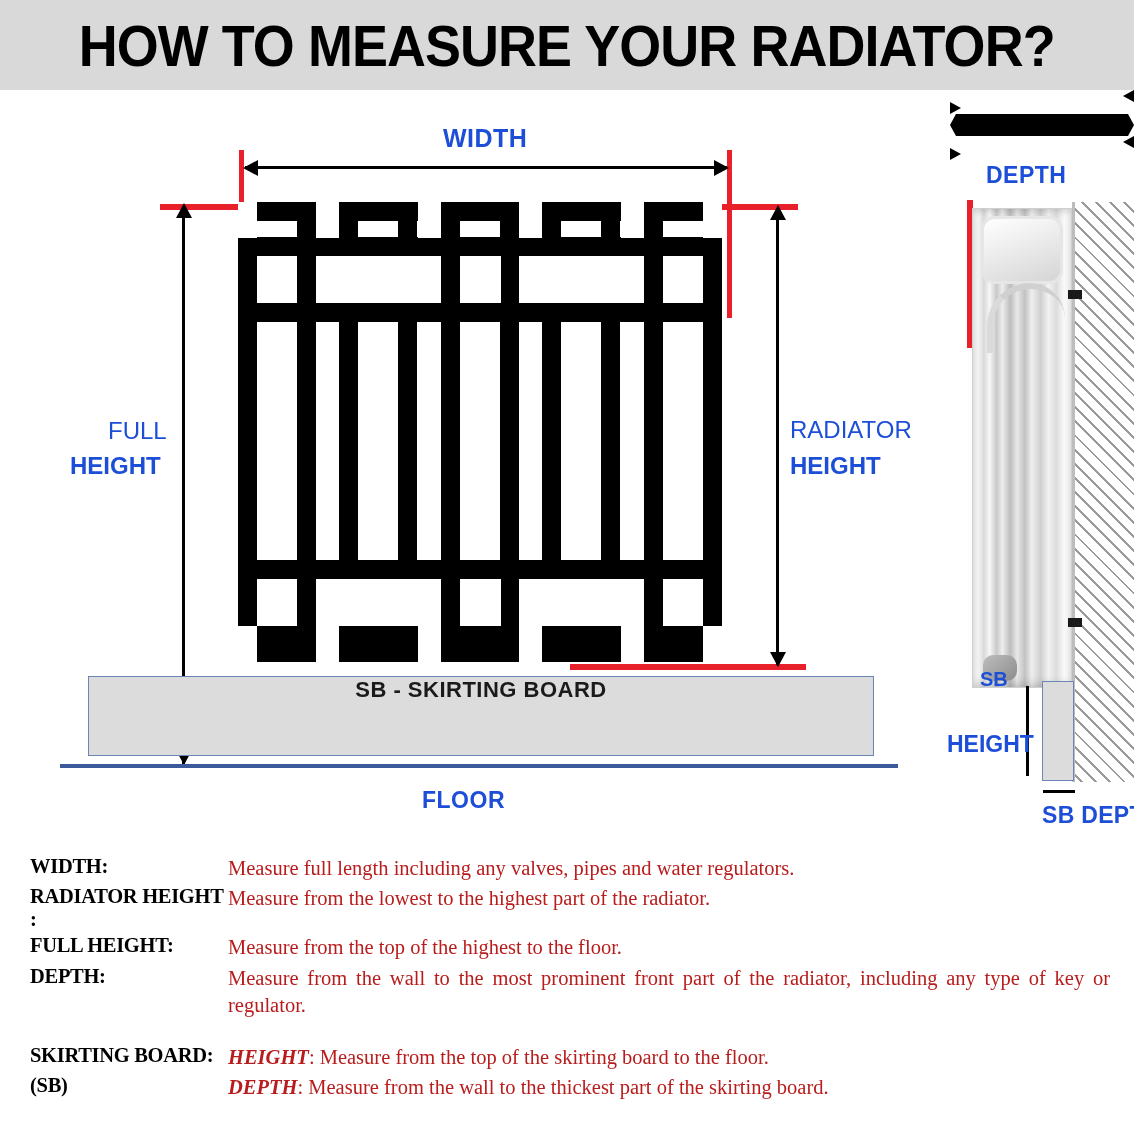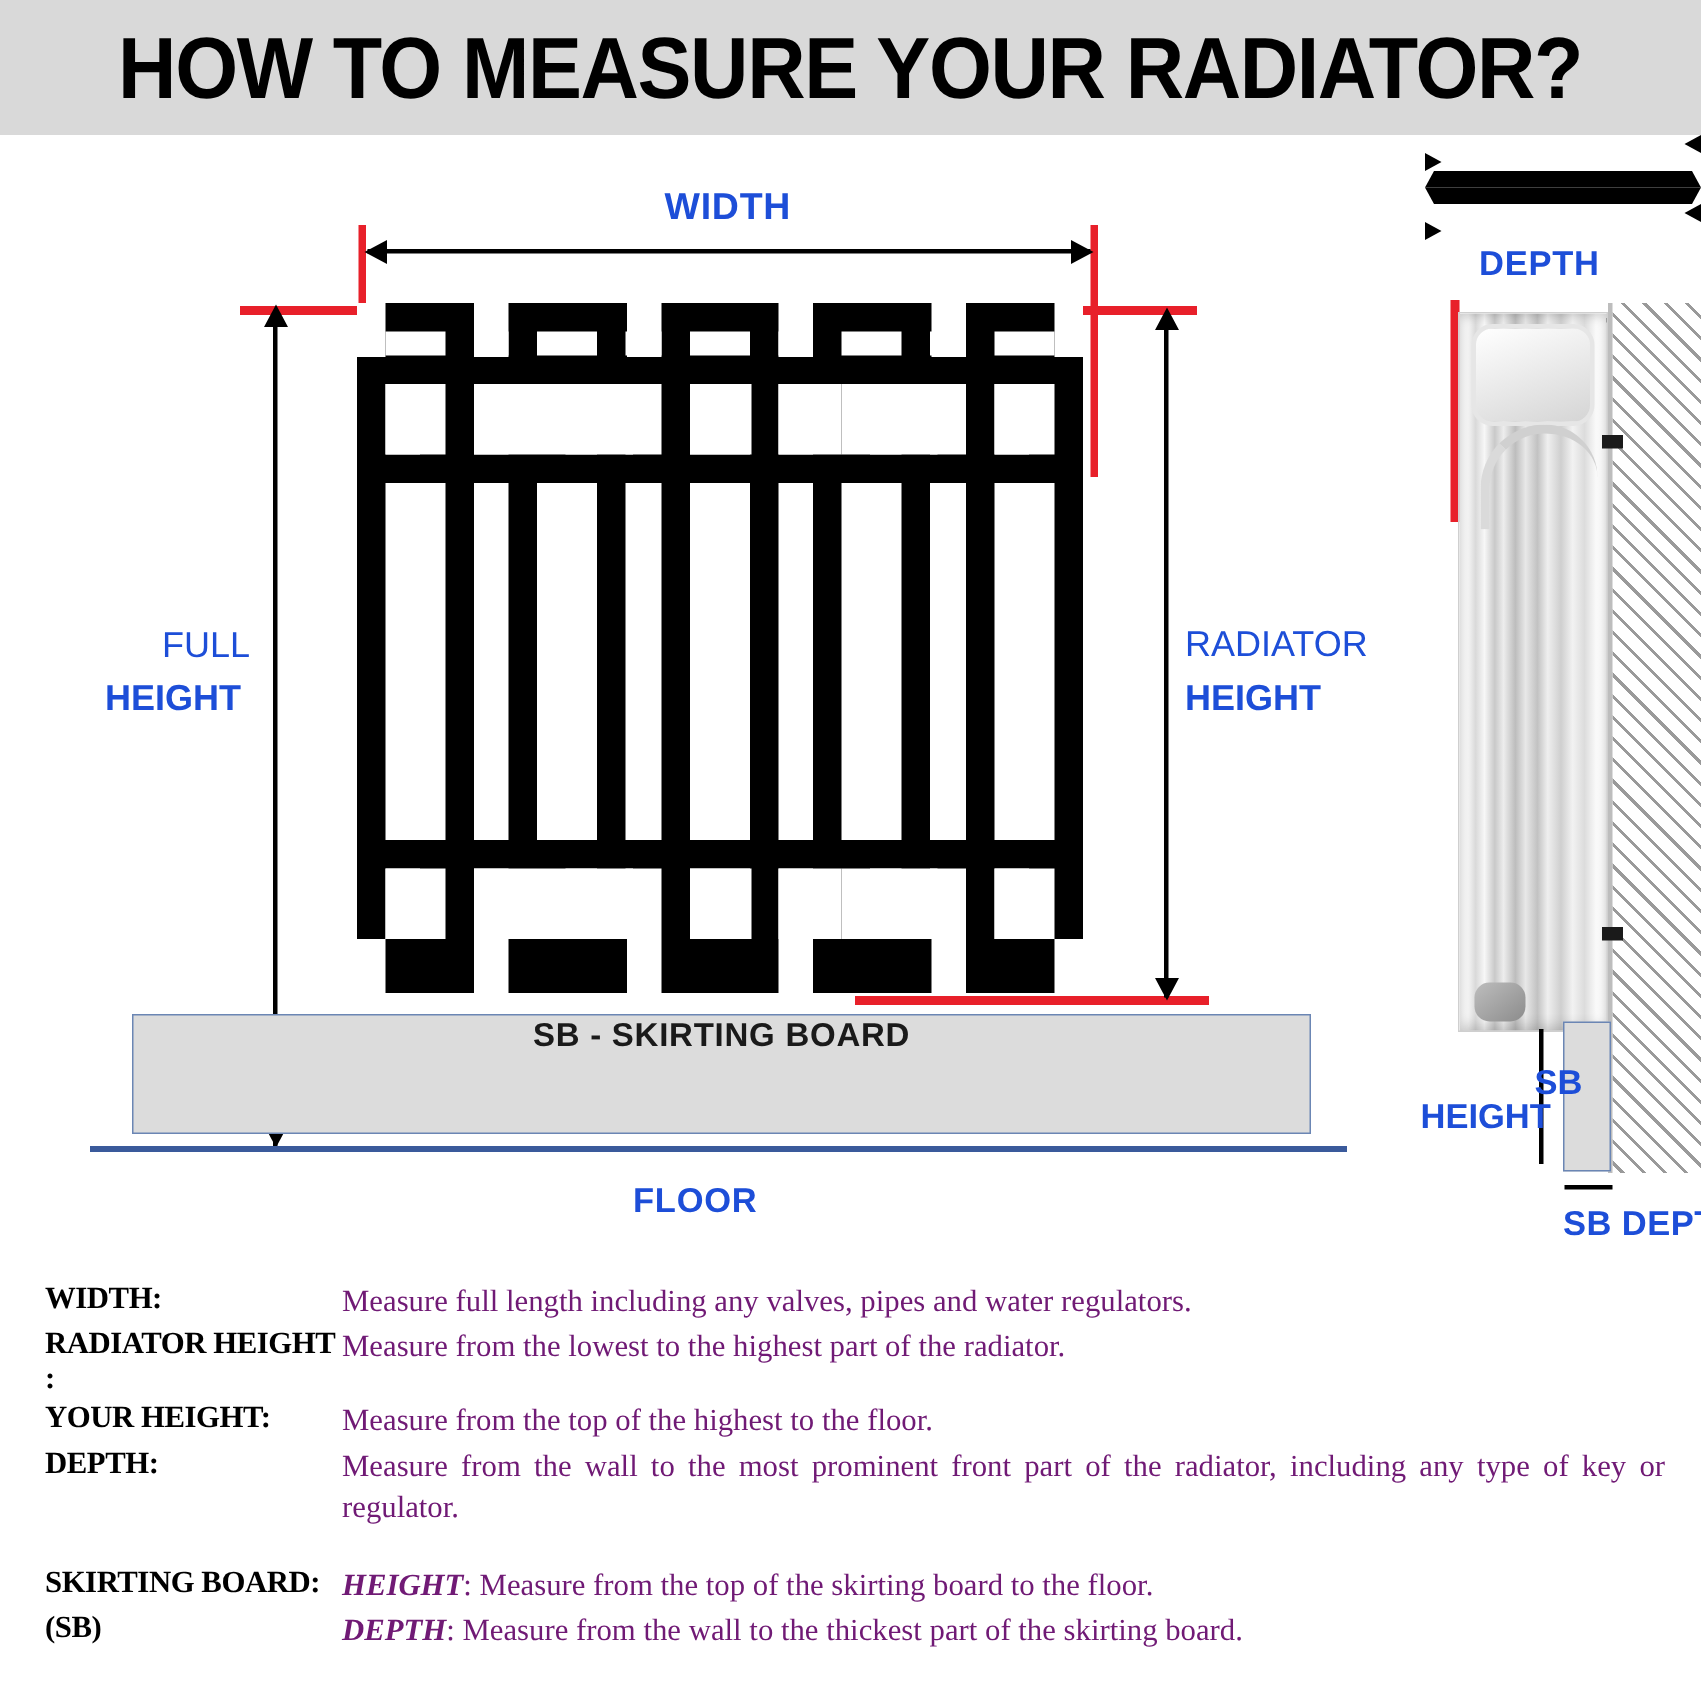--- a/index.html
+++ b/index.html
@@ -117,21 +117,21 @@
   .ah-dn-s{border-left:6px solid transparent;border-right:6px solid transparent;border-top:11px solid #000;}
   .ah-lt-s{border-top:6px solid transparent;border-bottom:6px solid transparent;border-right:11px solid #000;}
   .ah-rt-s{border-top:6px solid transparent;border-bottom:6px solid transparent;border-left:11px solid #000;}
 
   
   .notes{position:absolute;left:0;top:855px;width:1134px;height:279px;
          font-family:Liberation Serif, serif;}
   .nrow{display:flex;align-items:flex-start;margin-bottom:3px;}
   .nterm{width:228px;flex:0 0 228px;font-weight:bold;font-size:20.5px;
          color:#000;padding-left:30px;box-sizing:border-box;letter-spacing:-0.3px;}
-  .ndesc{flex:1;font-size:20.5px;color:#701a75;padding-right:24px;line-height:1.33;}
+  .ndesc{flex:1;font-size:20.5px;color:#b91c1c;padding-right:24px;line-height:1.33;}
   .ndesc.just{text-align:justify;}
   .ndesc em{font-style:italic;font-weight:bold;}
   .spacer{height:22px;}
 </style>
 </head>
 <body>
 
 <div class="titlebar">
   <h1>HOW TO MEASURE YOUR RADIATOR?</h1>
 </div>
@@ -234,21 +234,21 @@
       <div class="radcurve"></div>
     </div>
     <div class="radvalve" style="top:200px;"></div>
     <div class="radvalve" style="top:528px;"></div>
 
     <div class="sb-block"></div>
 
     <div class="arrow-v" style="left:76px;top:596px;height:90px;"></div>
     <div class="ah-up-s" style="left:71px;top:591px;"></div>
     <div class="ah-dn-s" style="left:71px;top:678px;"></div>
-    <div class="lbl" style="left:30px;top:618px;font-size:23px;margin-left:43px;">SB</div>
+    <div class="lbl" style="left:30px;top:578px;font-size:20px;">SB</div>
     <div class="lbl" style="left:-3px;top:641px;font-size:23px;">HEIGHT</div>
 
     <div class="arrow-h" style="left:93px;top:700px;width:32px;"></div>
     <div class="ah-lt-s" style="left:88px;top:696px;"></div>
     <div class="ah-rt-s" style="left:117px;top:696px;"></div>
     <div class="lbl" style="left:57px;top:712px;font-size:23px;letter-spacing:0.3px;margin-left:35px;">SB DEPTH</div>
   </div>
 </div>
 
 <div class="notes">
@@ -257,21 +257,21 @@
     <div class="nterm">WIDTH:</div>
     <div class="ndesc">Measure full length including any valves, pipes and water regulators.</div>
   </div>
 
   <div class="nrow">
     <div class="nterm">RADIATOR HEIGHT :</div>
     <div class="ndesc">Measure from the lowest to the highest part of the radiator.</div>
   </div>
 
   <div class="nrow">
-    <div class="nterm">YOUR HEIGHT:</div>
+    <div class="nterm">FULL HEIGHT:</div>
     <div class="ndesc">Measure from the top of the highest to the floor.</div>
   </div>
 
   <div class="nrow">
     <div class="nterm">DEPTH:</div>
     <div class="ndesc just">Measure from the wall to the most prominent front part of the radiator, including any type of key or regulator.</div>
   </div>
 
   <div class="spacer"></div>
 

